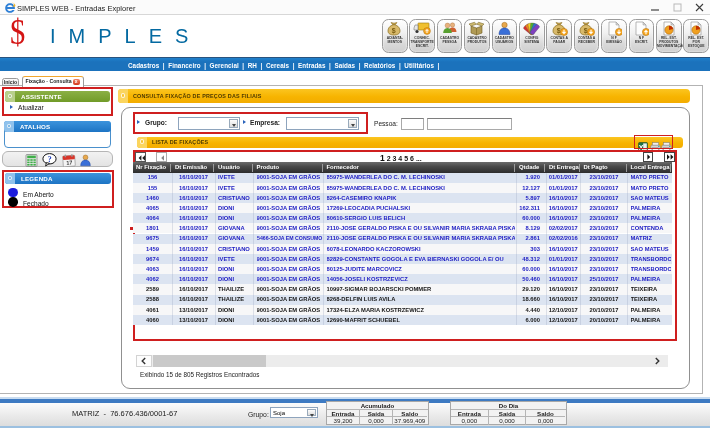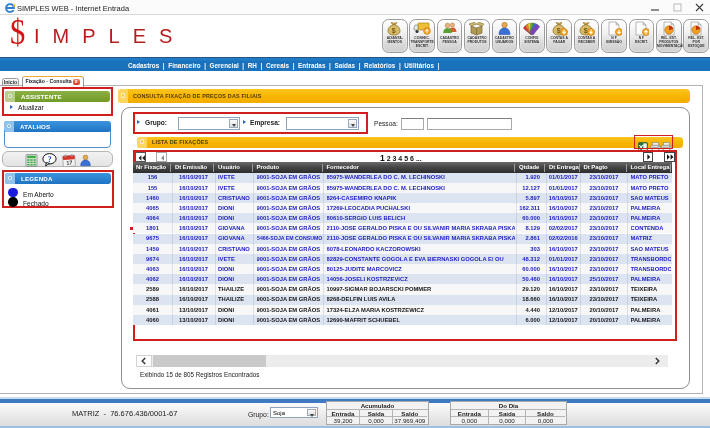--- a/index.html
+++ b/index.html
@@ -75,34 +75,34 @@
 .stbl { position:absolute; border:1px solid #a8a8a8; background:#f2f2f2; font-size:6.2px; color:#222; border-collapse:collapse; }
 .stbl div { float:left; border-right:1px solid #b5b5b5; border-bottom:1px solid #b5b5b5; text-align:center; overflow:hidden; }
 </style></head>
 <body>
 
 <div id="titlebar">
   <svg class="abs" style="left:4px;top:2px" width="12" height="12" viewBox="0 0 12 12">
     <path d="M6 1.2 C3.2 1.2 1.2 3.3 1.2 6 C1.2 8.7 3.2 10.8 6 10.8 C8 10.8 9.8 9.7 10.6 7.9 L8.4 7.9 C7.8 8.6 7 9 6 9 C4.6 9 3.5 8.2 3.2 6.9 L10.8 6.9 C10.9 6.6 10.9 6.3 10.9 6 C10.9 3.3 8.8 1.2 6 1.2 Z M3.2 5.1 C3.6 3.9 4.7 3 6 3 C7.3 3 8.4 3.9 8.8 5.1 Z" fill="#2e7fd6"></path>
     <path d="M8.2 0.4 C10.2 1 11.6 2.4 11.4 3.8 C11.2 4.6 10.4 5 9.6 5 L9 3.4 C9.8 3.2 10.2 2.8 10.1 2.2 C10 1.5 9.2 0.9 8.2 0.4 Z" fill="#f0b429"></path>
   </svg>
-  <div id="titletxt">SIMPLES WEB - Internet Entrada</div>
+  <div id="titletxt">SIMPLES WEB - Entradas Explorer</div>
   <svg class="abs" style="right:48px;top:3px" width="12" height="10">
       <path d="M1 7 L9 7" stroke="#444" stroke-width="1.2"></path>
     </svg>
   <svg class="abs" style="right:26px;top:3px" width="12" height="10">
       <rect x="2" y="1" width="7" height="7" fill="none" stroke="#b9b9b9" stroke-width="1"></rect>
     </svg>
   <svg class="abs" style="right:4px;top:3px" width="12" height="10">
       <path d="M2 1 L9 8 M9 1 L2 8" stroke="#3c3c3c" stroke-width="1.1"></path>
     </svg>
 </div>
 
 <div class="abs" style="left:10px;top:14px;font-family:'Liberation Serif',serif;font-size:36px;color:#d41414;transform:scaleX(0.85);transform-origin:0 0;line-height:1;">$</div>
-<div class="abs" style="left:34px;top:24.5px;font-size:20px;color:#b91c1c;letter-spacing:13px;">IMPLES</div>
+<div class="abs" style="left:50px;top:24.5px;font-size:20px;color:#0369a1;letter-spacing:13px;">IMPLES</div>
 
 <div class="tbtn" style="left:382.0px">
     <div class="ticon"><svg width="17" height="15" viewBox="0 0 17 15">
         <path d="M6.5 3.5 L5 1.5 L8 2.2 L11 1.5 L9.5 3.5 Z" fill="#c9a44c" stroke="#8a6d20" stroke-width="0.6"></path>
         <path d="M8 3.6 C3.5 4.5 2 7.5 2 10 C2 13 5 14 8 14 C11 14 14 13 14 10 C14 7.5 12.5 4.5 8 3.6 Z" fill="#d8b96a" stroke="#8a6d20" stroke-width="0.7"></path>
         <text x="7.6" y="11.5" font-size="7" font-weight="bold" fill="#7a5c10" text-anchor="middle" font-family="Liberation Sans">$</text>
       </svg></div>
     <div class="tlbl">ADIANTA-<br>MENTOS</div>
   </div>
 <div class="tbtn" style="left:409.4px">

